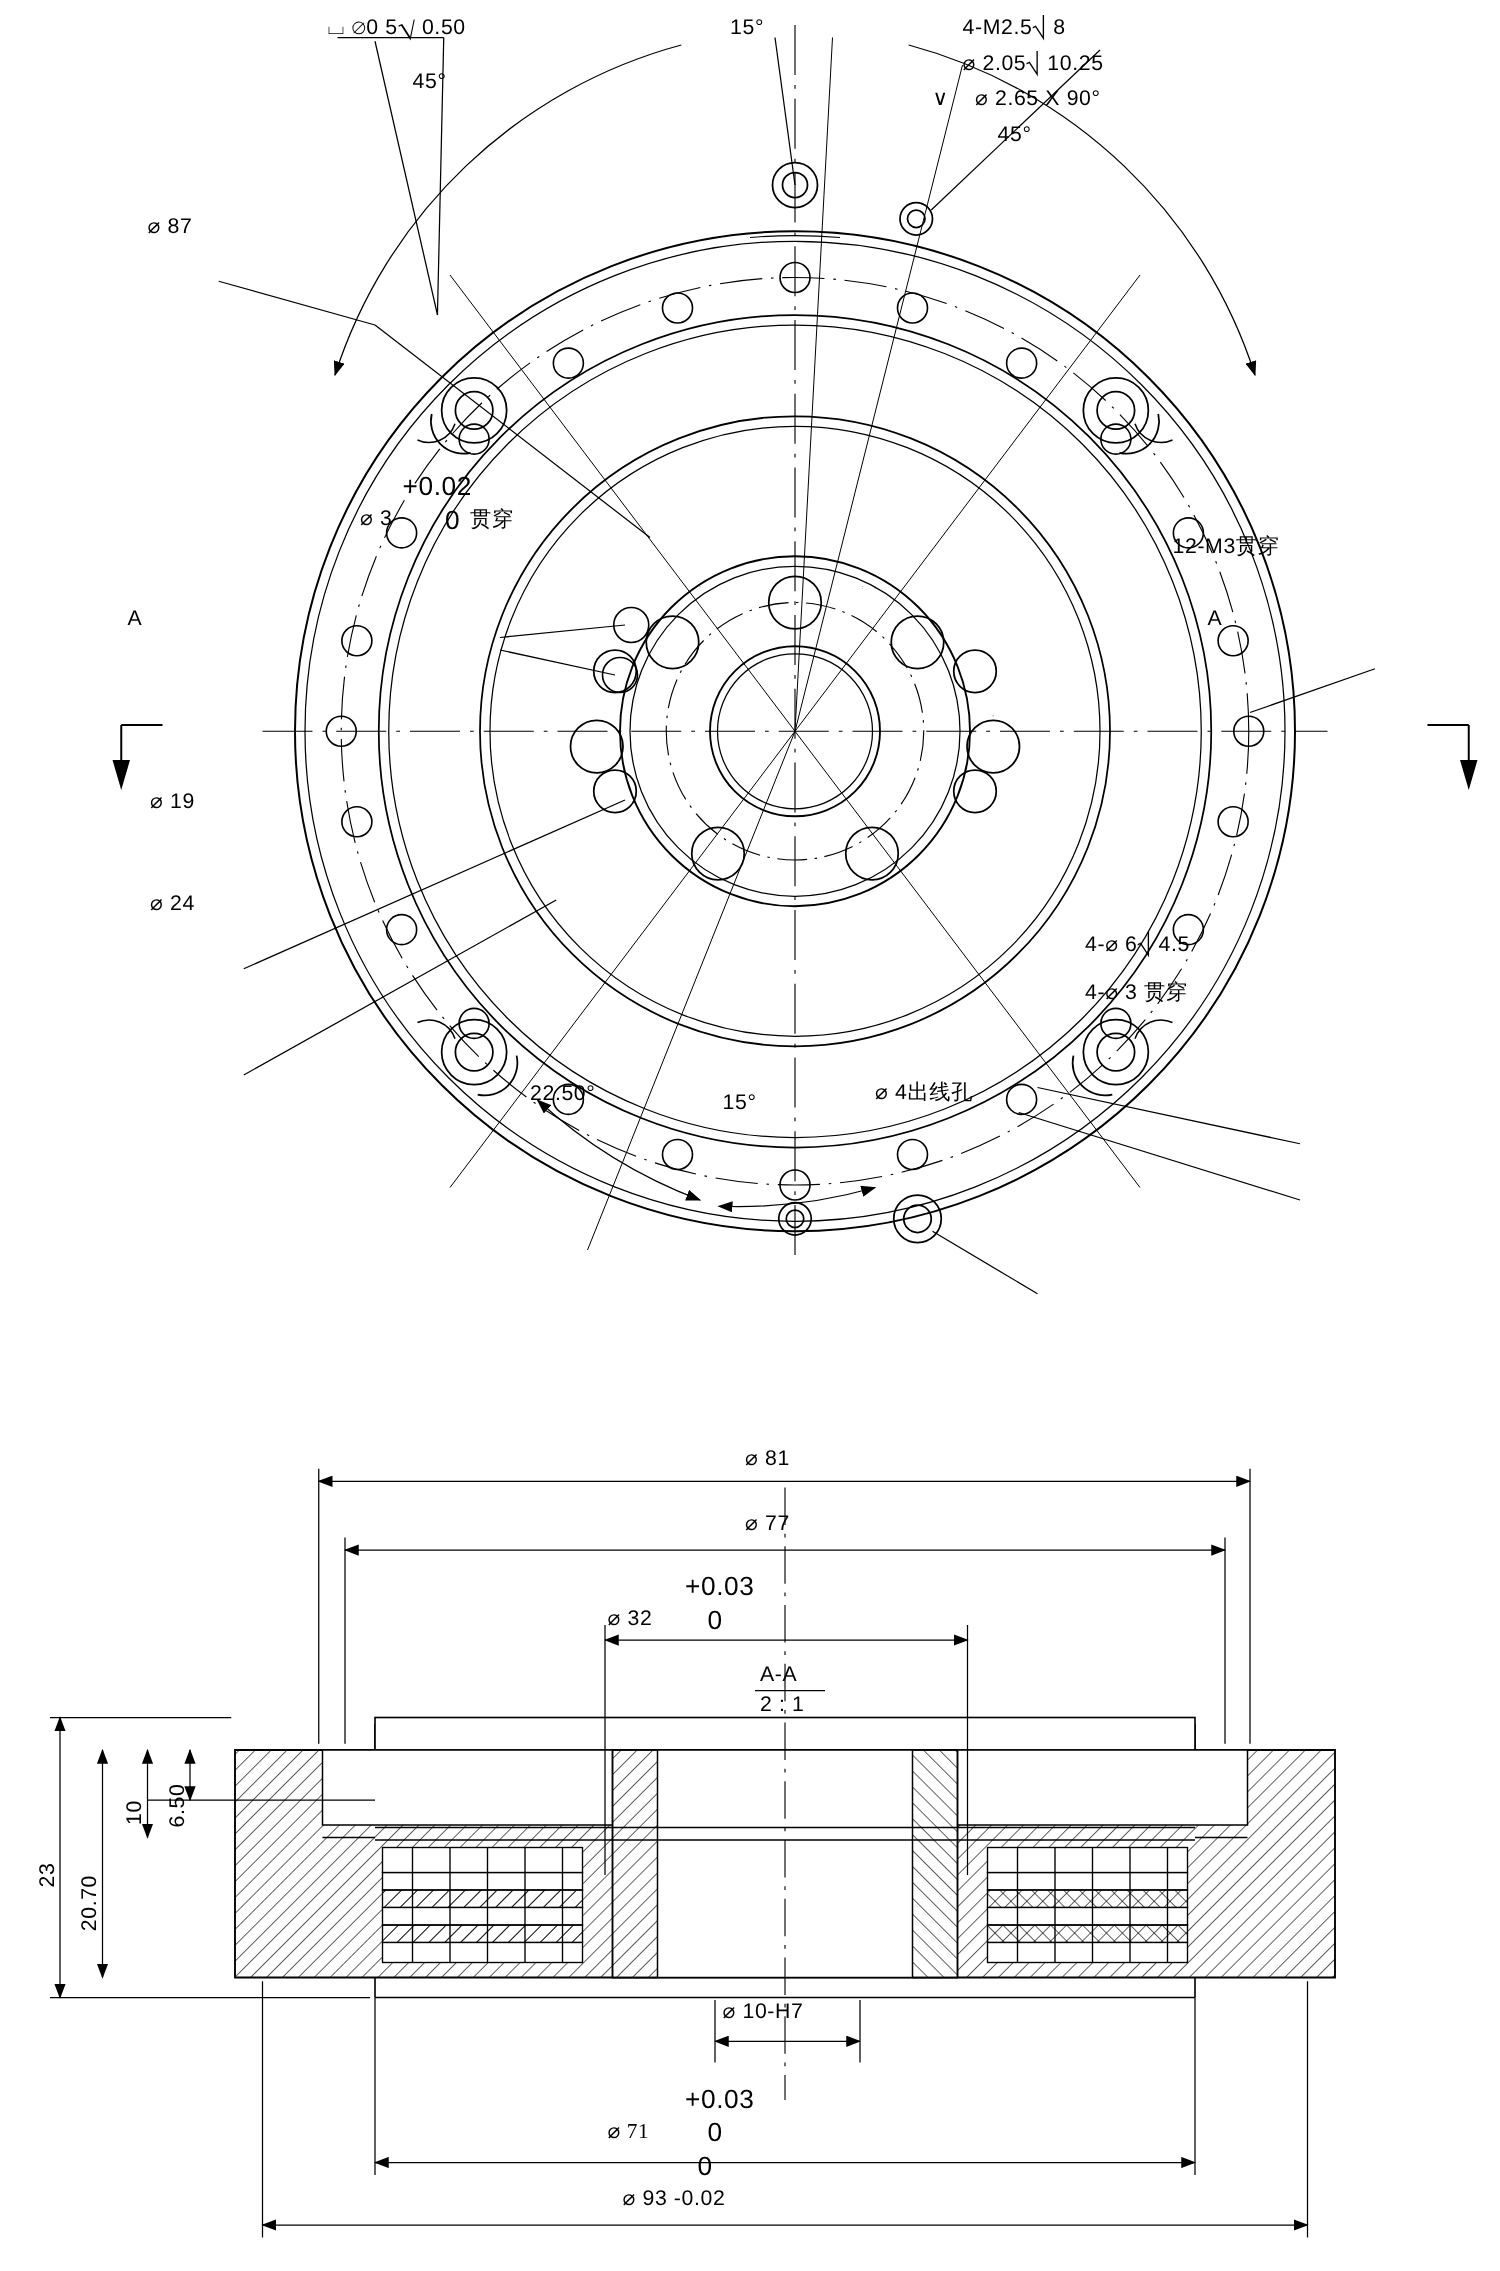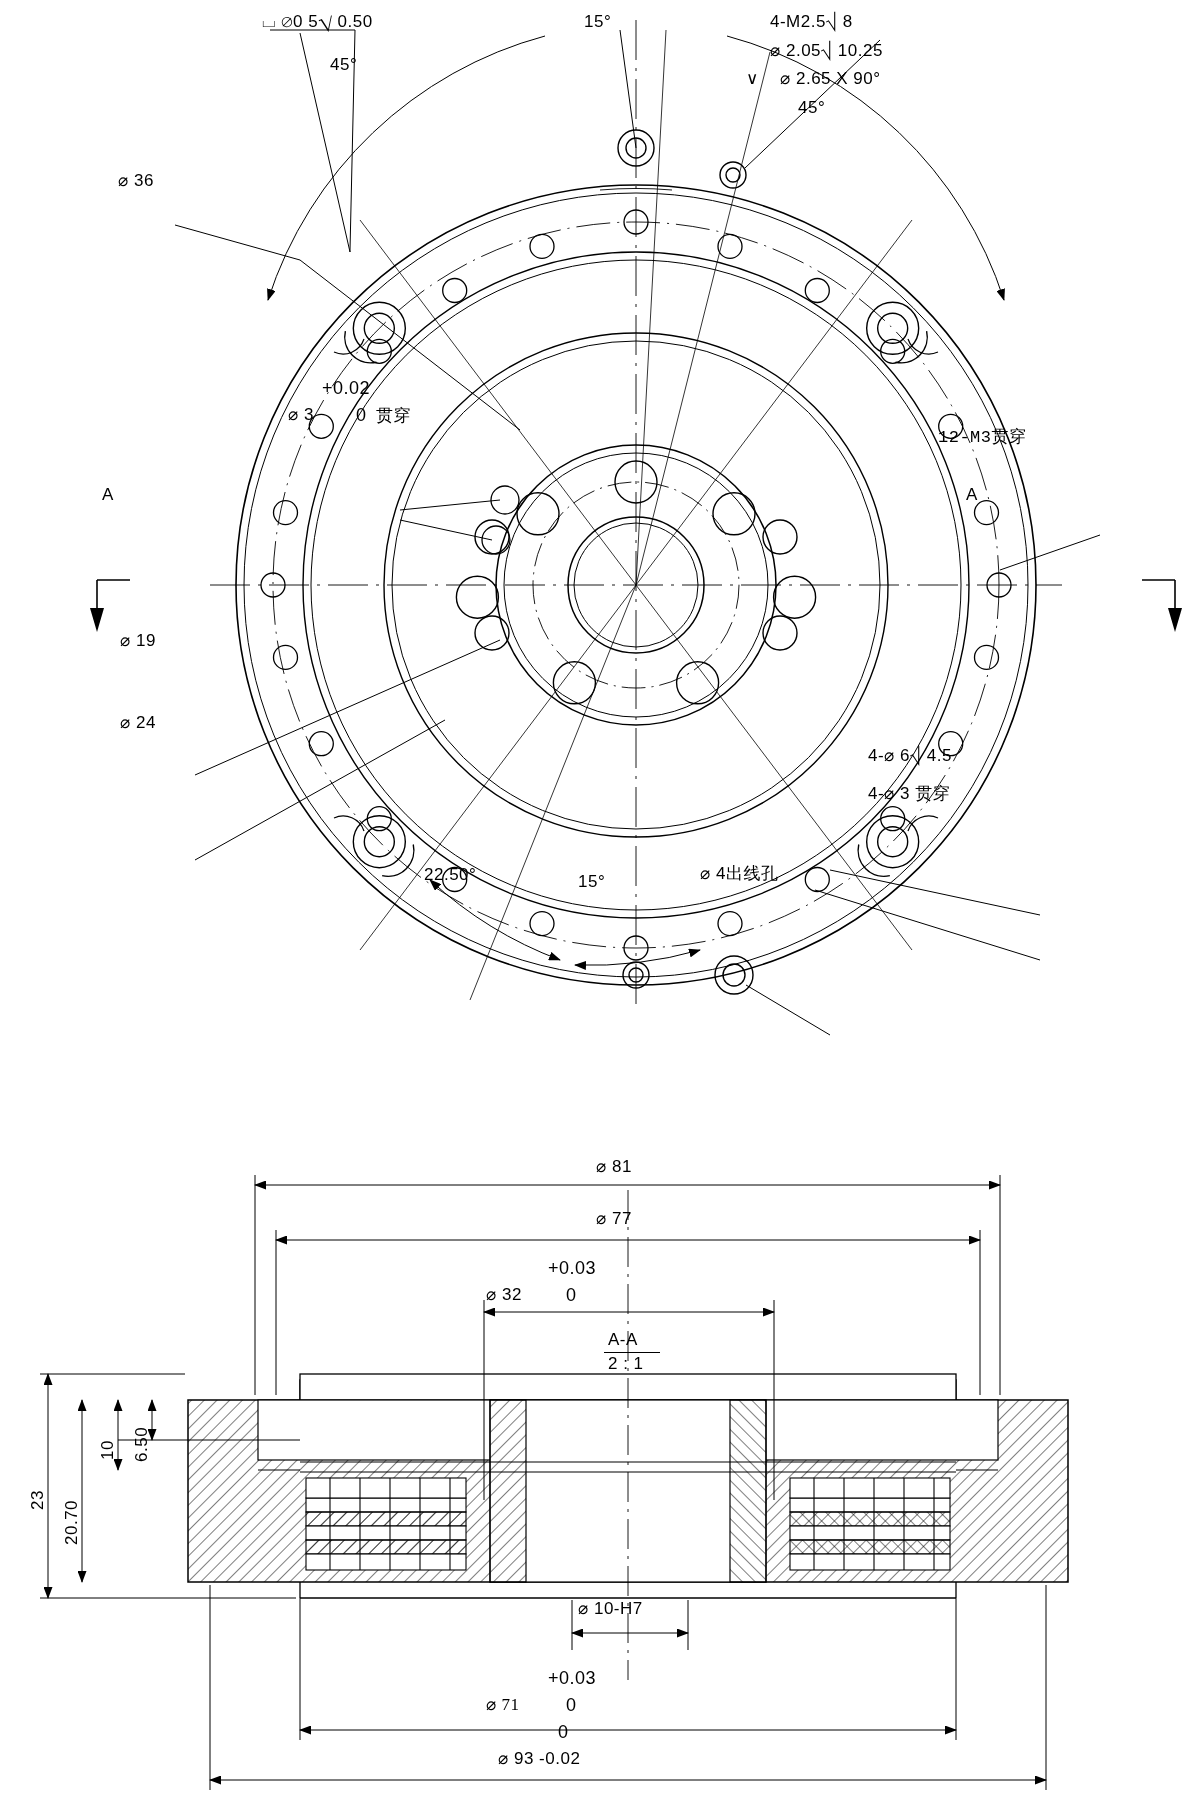--- a/index.html
+++ b/index.html
@@ -1,20 +1,20 @@
 <!DOCTYPE html>
 <html><head>
 <meta charset="utf-8">
 <style>
   html,body{margin:0;padding:0;background:#ffffff;}
   body{width:1200px;height:1817px;position:relative;font-family:"Liberation Sans",sans-serif;color:#000;}
   #sheet{position:absolute;left:0;top:0;width:1200px;height:1364px;}
   svg{display:block;}
   .lbl{position:absolute;font-family:"Liberation Sans",sans-serif;font-size:17px;color:#000;white-space:nowrap;letter-spacing:0.5px;}
-  .lbl.sm{font-size:18px;}
+  .lbl.sm{font-size:21px;}
   .rot{transform-origin:left top;}
 </style>
 </head>
 <body>
 
 <div id="sheet">
 
 <svg width="1200" height="1817" viewBox="0 0 1200 1817">
   <defs>
     <pattern id="hatchR" width="9" height="9" patternTransform="rotate(45)" patternUnits="userSpaceOnUse">
@@ -303,28 +303,28 @@
 <div class="lbl" style="left:262px;top:12px;">⌴ ⌀0 5⎷ 0.50</div>
 <div class="lbl" style="left:330px;top:55px;">45°</div>
 <div class="lbl" style="left:584px;top:12px;">15°</div>
 
 <div class="lbl" style="left:770px;top:12px;">4-M2.5⎷ 8</div>
 <div class="lbl" style="left:770px;top:40px;">⌀ 2.05⎷ 10.25</div>
 <div class="lbl" style="left:746px;top:68px;">∨</div>
 <div class="lbl" style="left:780px;top:68px;">⌀ 2.65 X 90°</div>
 <div class="lbl" style="left:798px;top:98px;">45°</div>
 
-<div class="lbl" style="left:118px;top:170px;">⌀ 36</div>
+<div class="lbl" style="left:118px;top:170px;">⌀ 87</div>
 
 <div class="lbl sm" style="left:322px;top:378px;">+0.02</div>
 <div class="lbl" style="left:288px;top:404px;">⌀ 3</div>
 <div class="lbl sm" style="left:356px;top:405px;">0</div>
 <div class="lbl" style="left:376px;top:404px;">贯穿</div>
 
-<div class="lbl" style="left:938px;top:425px;font-family:Liberation Mono, monospace;">12-M3贯穿</div>
+<div class="lbl" style="left:938px;top:425px;">12-M3贯穿</div>
 
 <div class="lbl" style="left:102px;top:485px;">A</div>
 <div class="lbl" style="left:966px;top:485px;">A</div>
 
 <div class="lbl" style="left:120px;top:630px;">⌀ 19</div>
 <div class="lbl" style="left:120px;top:712px;">⌀ 24</div>
 
 <div class="lbl" style="left:868px;top:745px;">4-⌀ 6⎷ 4.5</div>
 <div class="lbl" style="left:868px;top:782px;text-align:center;">4-⌀ 3 贯穿</div>
 

